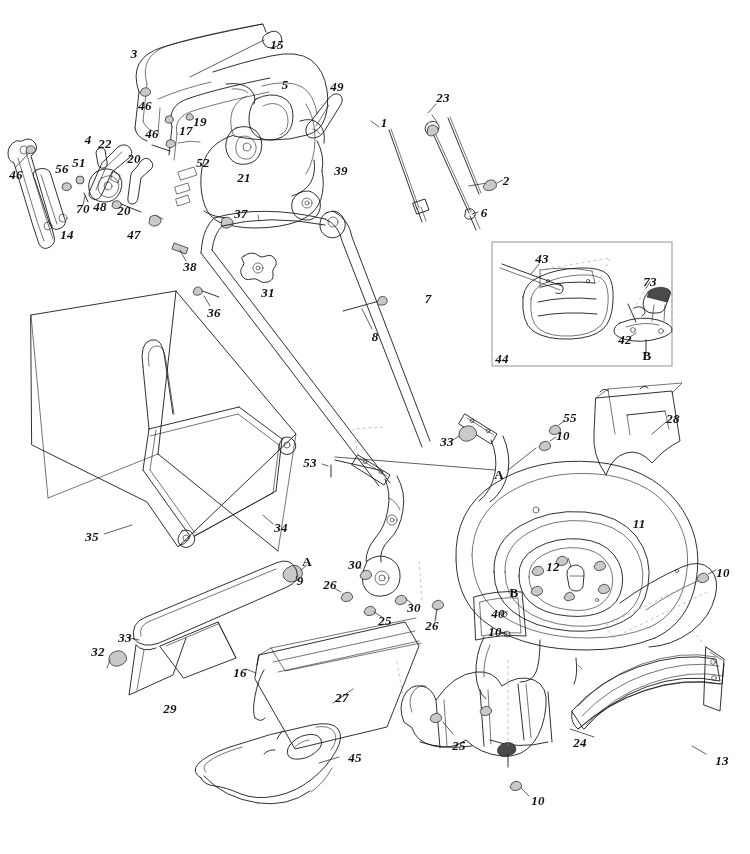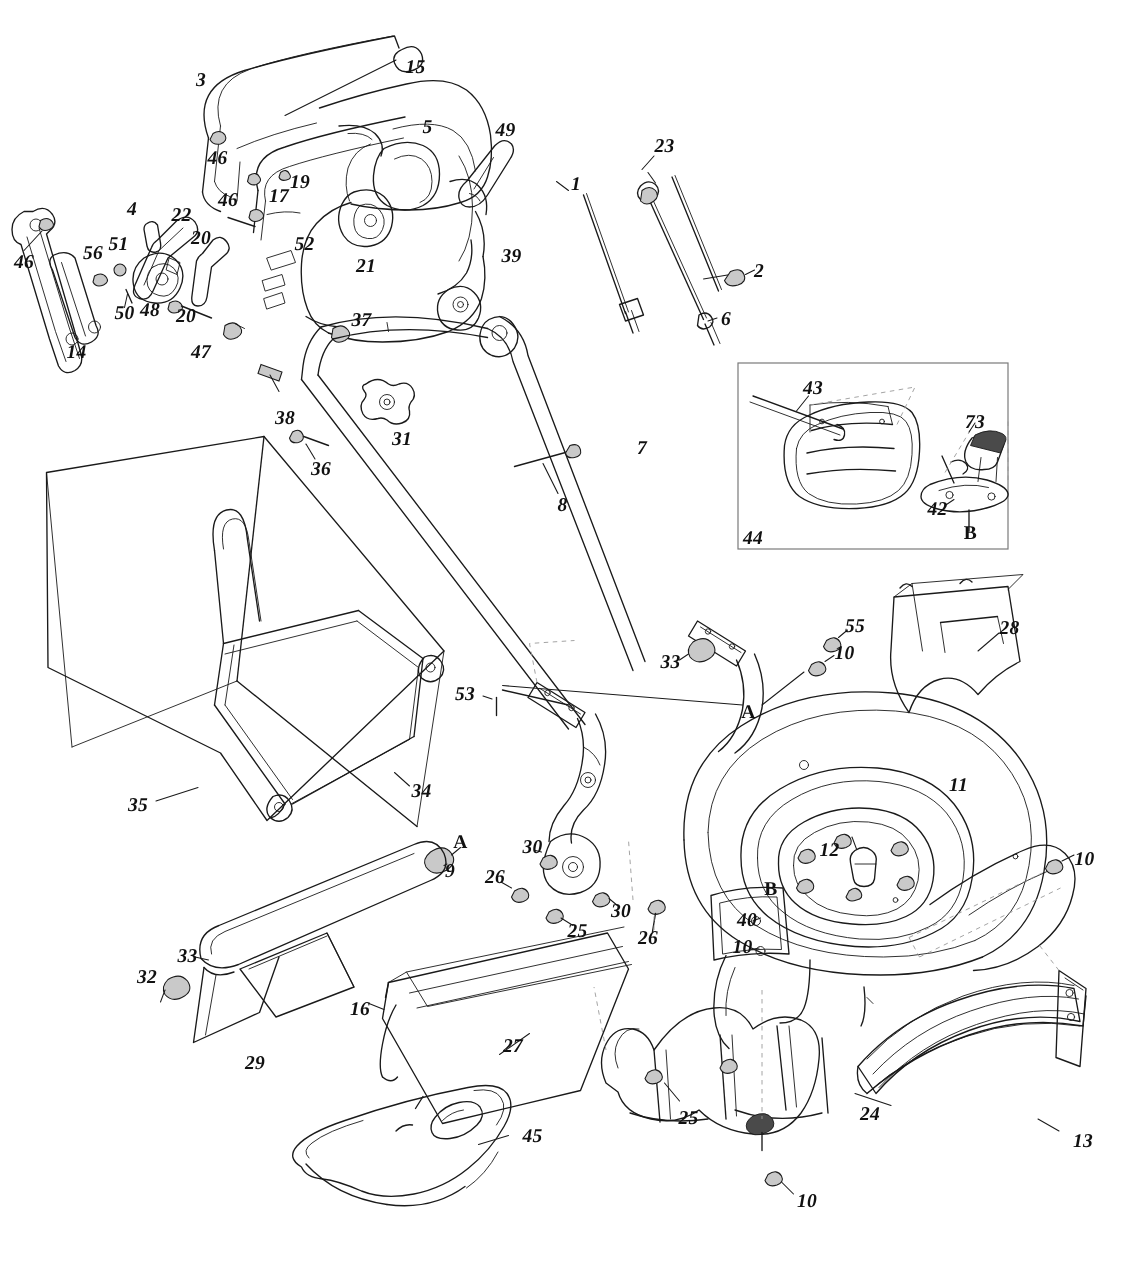--- a/index.html
+++ b/index.html
@@ -529,32 +529,32 @@
       <div class="callout" style="left: 145px; top: 105px;">46</div>
       <div class="callout" style="left: 285px; top: 84px;">5</div>
       <div class="callout" style="left: 337px; top: 86px; text-align: center;">49</div>
       <div class="callout" style="left: 200px; top: 121px;">19</div>
       <div class="callout" style="left: 186px; top: 130px;">17</div>
       <div class="callout" style="left: 152px; top: 133px;">46</div>
       <div class="callout" style="left: 203px; top: 162px;">52</div>
       <div class="callout" style="left: 244px; top: 177px;">21</div>
       <div class="callout" style="left: 341px; top: 170px;">39</div>
       <div class="callout" style="left: 88px; top: 139px;">4</div>
-      <div class="callout" style="left: 105px; top: 143px; margin-left: 16px;">22</div>
+      <div class="callout" style="left: 105px; top: 143px;">22</div>
       <div class="callout" style="left: 134px; top: 158px;">20</div>
       <div class="callout" style="left: 16px; top: 174px;">46</div>
       <div class="callout" style="left: 62px; top: 168px;">56</div>
       <div class="callout" style="left: 79px; top: 162px;">51</div>
-      <div class="callout" style="left: 83px; top: 208px;">50</div>
+      <div class="callout" style="left: 83px; top: 208px;">70</div>
       <div class="callout" style="left: 100px; top: 206px;">48</div>
       <div class="callout" style="left: 124px; top: 210px;">20</div>
-      <div class="callout" style="left: 51px; top: 234px;">14</div>
+      <div class="callout" style="left: 67px; top: 234px;">14</div>
       <div class="callout" style="left: 134px; top: 234px;">47</div>
       <div class="callout" style="left: 241px; top: 213px;">37</div>
-      <div class="callout" style="left: 190px; top: 278px;">38</div>
+      <div class="callout" style="left: 190px; top: 266px;">38</div>
       <div class="callout" style="left: 268px; top: 292px;">31</div>
       <div class="callout" style="left: 214px; top: 312px;">36</div>
       <div class="callout" style="left: 384px; top: 122px;">1</div>
       <div class="callout" style="left: 443px; top: 97px;">23</div>
       <div class="callout" style="left: 506px; top: 180px;">2</div>
       <div class="callout" style="left: 484px; top: 212px;">6</div>
       <div class="callout" style="left: 428px; top: 298px;">7</div>
       <div class="callout" style="left: 375px; top: 336px;">8</div>
       <div class="callout" style="left: 542px; top: 258px;">43</div>
       <div class="callout" style="left: 650px; top: 281px;">73</div>

